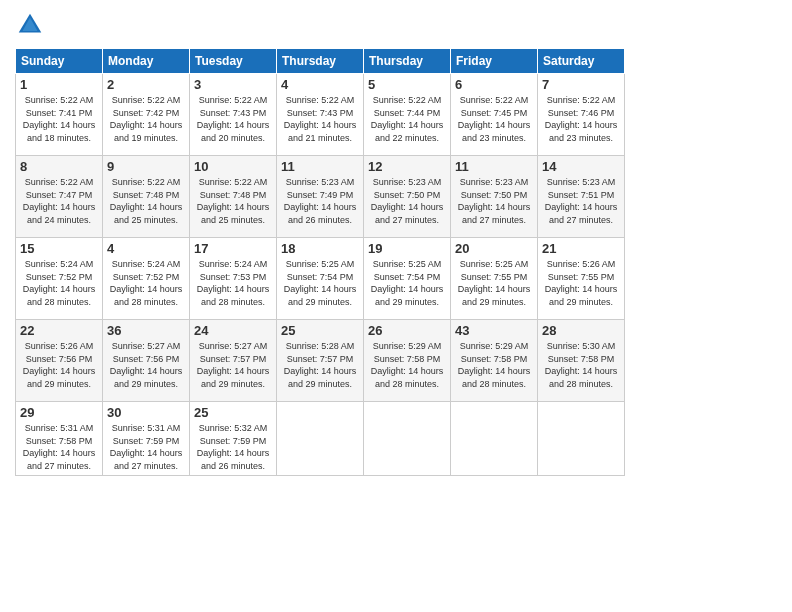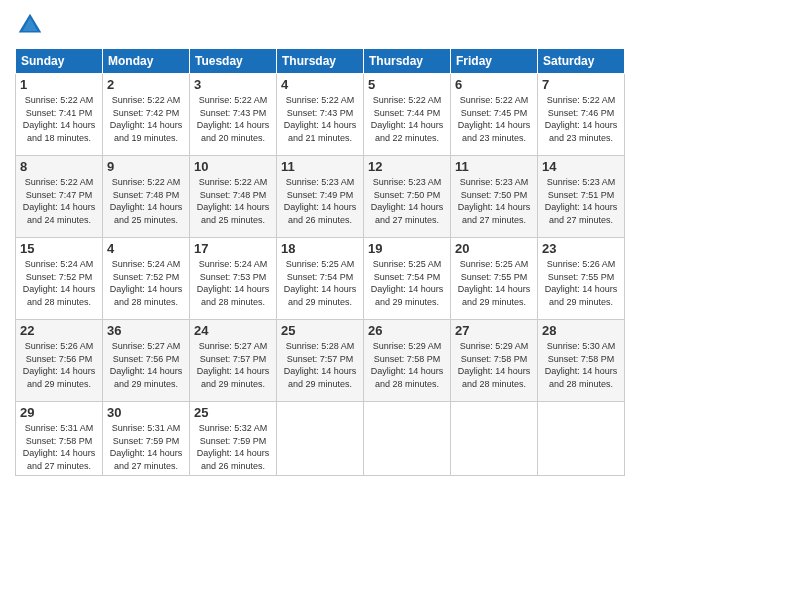--- a/index.html
+++ b/index.html
@@ -316,21 +316,21 @@
           <td>
           <span class="day-num">20</span>
           <div class="day-info">
             Sunrise: 5:25 AM<br>
             Sunset: 7:55 PM<br>
             Daylight: 14 hours<br>
             and 29 minutes.
           </div>
         </td>
           <td>
-          <span class="day-num">23</span>
+          <span class="day-num">21</span>
           <div class="day-info">
             Sunrise: 5:26 AM<br>
             Sunset: 7:55 PM<br>
             Daylight: 14 hours<br>
             and 29 minutes.
           </div>
         </td>
         </tr>
         <tr>
           <td>
@@ -372,21 +372,21 @@
           <td>
           <span class="day-num">26</span>
           <div class="day-info">
             Sunrise: 5:29 AM<br>
             Sunset: 7:58 PM<br>
             Daylight: 14 hours<br>
             and 28 minutes.
           </div>
         </td>
           <td>
-          <span class="day-num">27</span>
+          <span class="day-num">43</span>
           <div class="day-info">
             Sunrise: 5:29 AM<br>
             Sunset: 7:58 PM<br>
             Daylight: 14 hours<br>
             and 28 minutes.
           </div>
         </td>
           <td>
           <span class="day-num">28</span>
           <div class="day-info">

